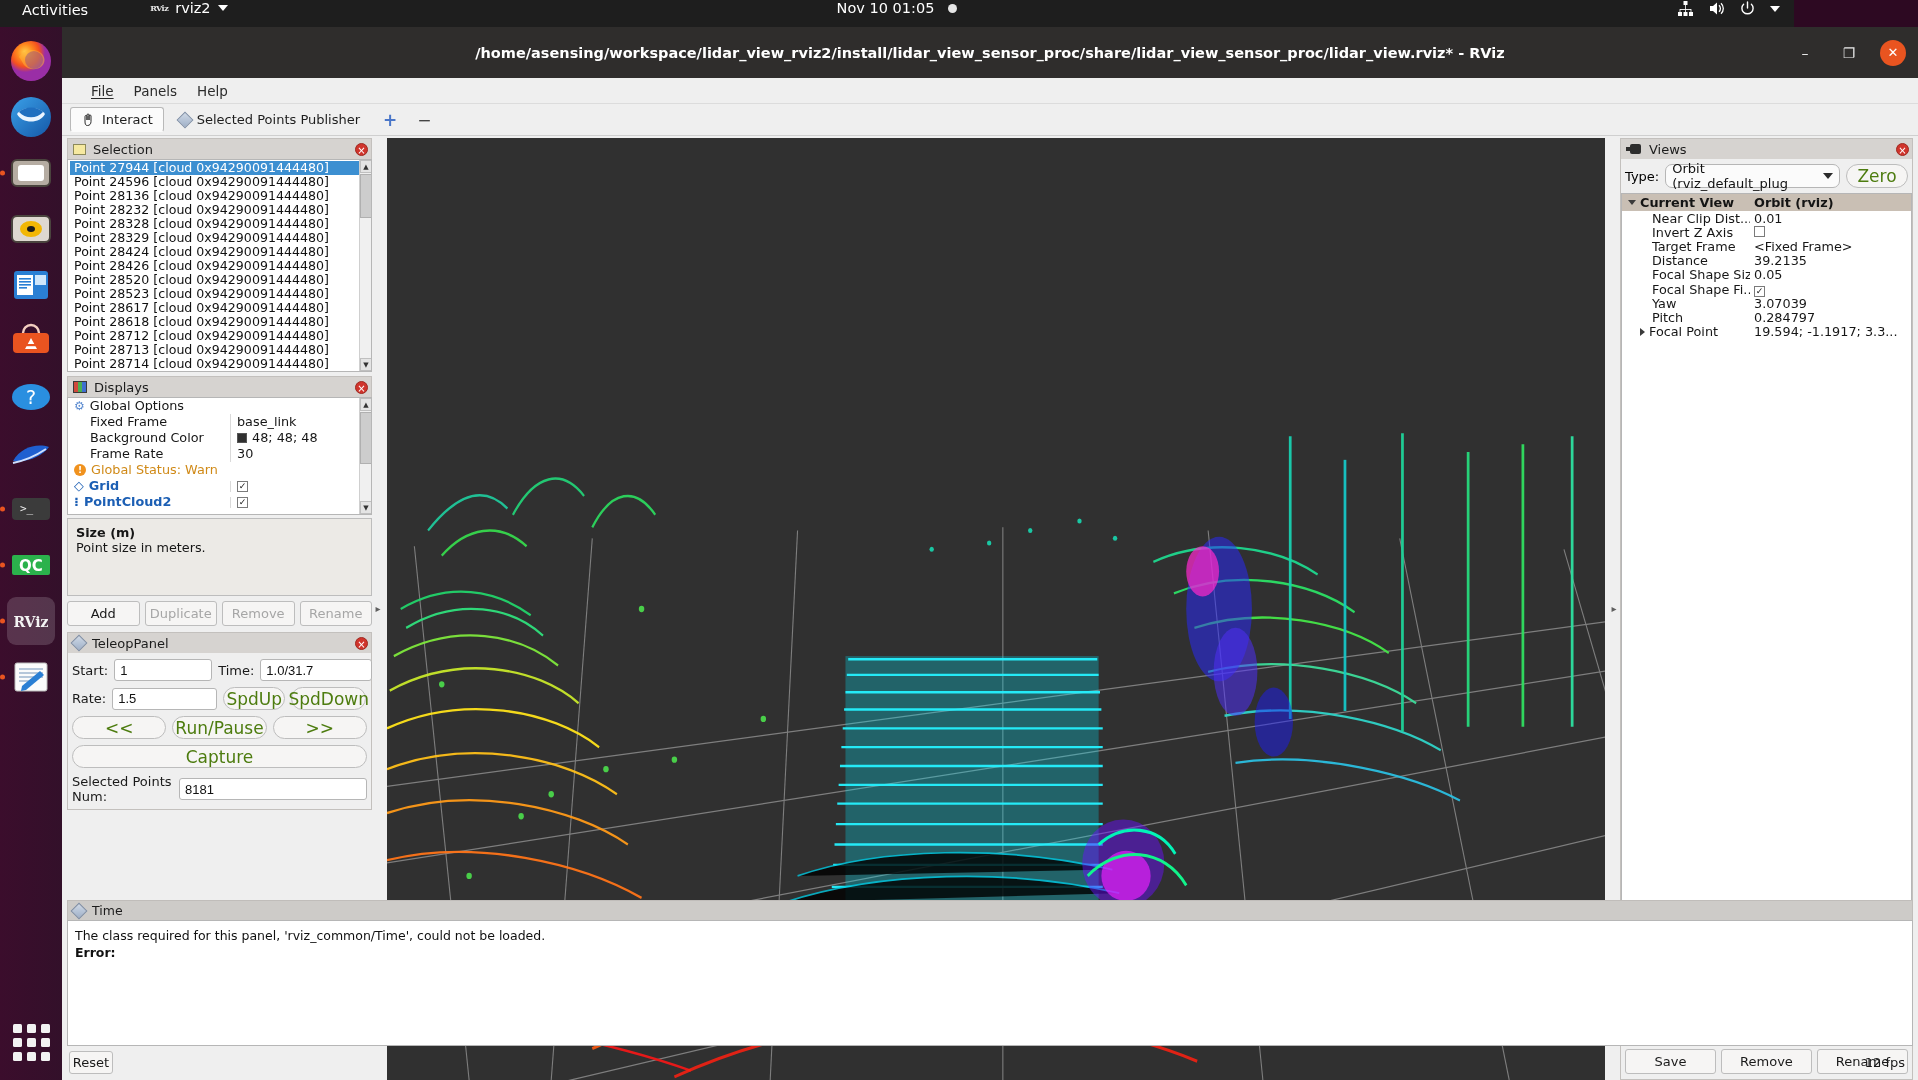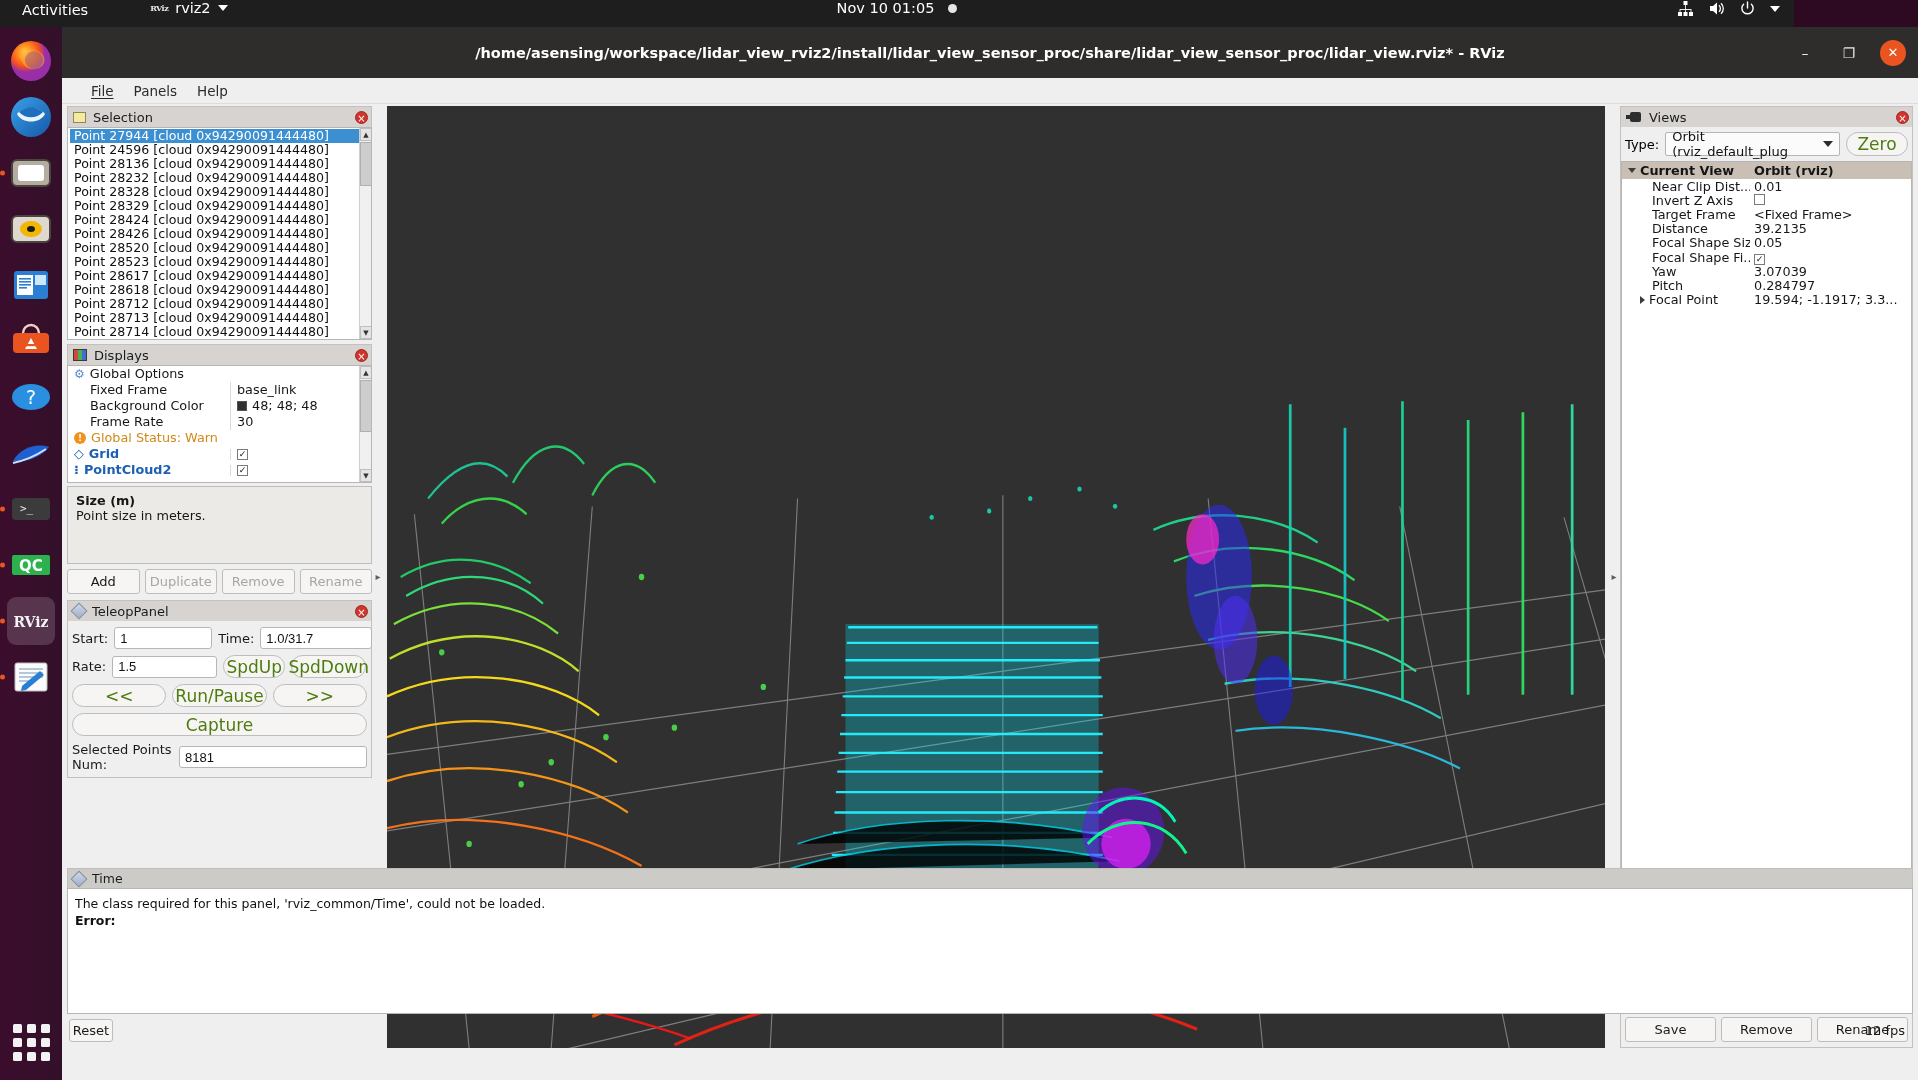--- a/index.html
+++ b/index.html
@@ -185,21 +185,21 @@
     width: 8px; display: flex; align-items: center; justify-content: center;
     color: #5e5e5e; font-size: 10px; background: #efefef;
   }
 
   
   .rightcol { width: 300px; display: flex; flex-direction: column; padding: 2px 5px 0 2px; }
   .views-body { background: #efefef; border: 1px solid #c3c0bd; border-top: none;
                 flex: 1; display: flex; flex-direction: column; }
   .type-row { display: flex; align-items: center; gap: 6px; padding: 5px 4px; }
   .combo {
-    flex: 1; height: 24px; background: #fbfbfb; border: 1px solid #b6b6b6; border-radius: 2px;
+    flex: 1; height: 24px; background: #fbfbfb; border: 1px solid #b6b6b6; border-radius: 7px;
     display: flex; align-items: center; justify-content: space-between;
     padding: 0 6px; font-size: 13px; color: #121212;
   }
   .views-tree { background: #ffffff; border: 1px solid #b6b6b6; flex: 1; overflow: hidden; }
   .vt-head { display: flex; background: #c9bfb4; font-size: 12.8px; font-weight: bold; color: #141414; height: 17px; align-items: center; }
   .vt-head .a { width: 128px; padding-left: 6px; display: flex; align-items: center; gap: 4px; }
   .vt-head .b { flex: 1; padding-left: 4px; }
   .vt-row { display: flex; font-size: 12.8px; color: #161616; height: 14.2px; align-items: center; }
   .vt-row .a { width: 128px; padding-left: 30px; white-space: nowrap; overflow: hidden; }
   .vt-row .a.hasarrow { padding-left: 18px; display: flex; align-items: center; gap: 4px; }
@@ -422,20 +422,36 @@
         <div class="wbtn close">✕</div>
       </div>
     </div>
 
     <div class="menubar">
       <span>File</span>
       <span>Panels</span>
       <span>Help</span>
     </div>
 
+    <div class="toolbar">
+      <div class="tbtn active">
+        <span class="tb-icon">
+          <svg width="15" height="15" viewBox="0 0 15 15">
+              <path d="M4 9V4.5a1 1 0 012 0V8V3a1 1 0 012 0v5V4a1 1 0 012 0v5.5c0 2.5-1.3 4-3.5 4S4 12 4 9z" fill="none" stroke="#2b2b2b" stroke-width="1"></path>
+            </svg>
+        </span>
+        <span>Interact</span>
+      </div>
+      <div class="tbtn plain">
+        <span class="diamond"></span>
+        <span>Selected Points Publisher</span>
+      </div>
+      <div class="plus-ico">+</div>
+      <div class="minus-ico">−</div>
+    </div>
 
     <div class="content">
 
       <div class="leftcol">
 
         <div class="panel-head">
           <span class="sel-ico"></span>
           <span>Selection</span>
           <span class="pclose"></span>
         </div>

